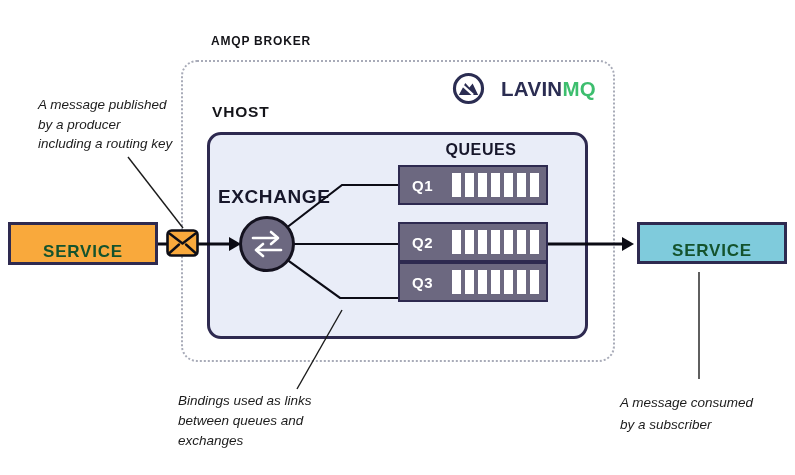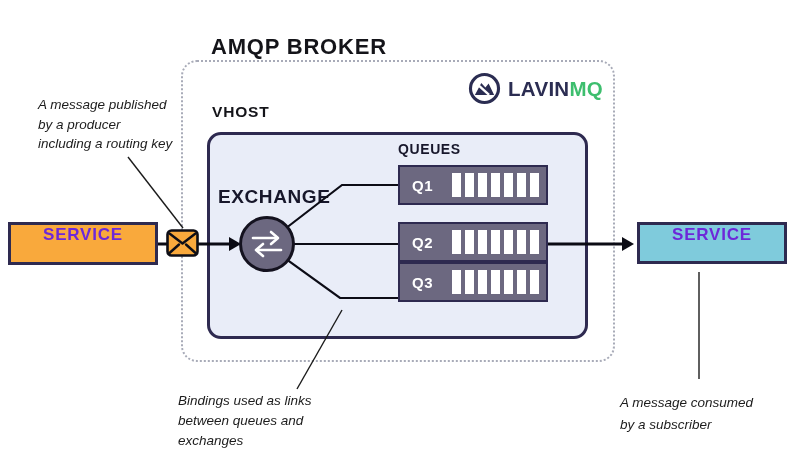--- a/index.html
+++ b/index.html
@@ -3,41 +3,41 @@
 <meta charset="utf-8">
 <style>
   html,body{margin:0;padding:0;background:#ffffff;}
   #canvas{
     position:relative;width:795px;height:475px;background:#ffffff;
     font-family:"Liberation Sans",sans-serif;overflow:hidden;
   }
   .abs{position:absolute;}
 
   
-  .h-title{font-weight:700;color:#141419;letter-spacing:.8px;font-size:22px;}
+  .h-title{font-weight:700;color:#141419;letter-spacing:.8px;font-size:12px;}
   .h-vhost{font-weight:700;color:#141419;letter-spacing:.8px;font-size:15.5px;}
   .h-exchange{font-weight:700;color:#17172b;letter-spacing:.6px;font-size:19px;}
-  .h-queues{font-weight:700;color:#17172b;letter-spacing:.6px;font-size:14px;text-align:left;}
+  .h-queues{font-weight:700;color:#17172b;letter-spacing:.6px;font-size:16px;text-align:center;}
 
   
   .broker-box{
     left:181px;top:60px;width:430px;height:298px;
     border:2px dotted #a8abb8;border-radius:16px;background:transparent;
   }
 
   
   .vhost-box{
     left:207px;top:132px;width:375px;height:201px;
     background:#e9edf8;border:3px solid #2e2a50;border-radius:14px;
   }
 
   
   .service{
-    display:flex;align-items:flex-start;justify-content:center;
-    font-weight:700;font-size:17px;letter-spacing:.8px;color:#6d28d9;
+    display:flex;align-items:flex-end;justify-content:center;
+    font-weight:700;font-size:17px;letter-spacing:.8px;color:#14532d;
     border:3px solid #2e2a50;box-sizing:border-box;
   }
   .service-left{left:8px;top:222px;width:150px;height:43px;background:#f9a93c;}
   .service-right{left:637px;top:222px;width:150px;height:42px;background:#7fcbdc;}
 
   
   .queue{
     left:398px;width:150px;height:40px;background:#6c6880;
     border:2.5px solid #2e2a50;box-sizing:border-box;
   }
@@ -53,21 +53,21 @@
   
   .exchange-circle{
     left:239px;top:216px;width:56px;height:56px;border-radius:50%;
     background:#6c6880;border:3px solid #14121f;box-sizing:border-box;
   }
 
   
   .envelope{left:166px;top:229px;width:33px;height:28px;}
 
   
-  .logo{left:468px;top:72px;display:flex;align-items:center;gap:7px;}
+  .logo{left:452px;top:72px;display:flex;align-items:center;gap:16px;}
   .logo-text{font-weight:800;font-size:20.5px;letter-spacing:.3px;line-height:33px;}
   .logo-text .navy{color:#2b2d52;}
   .logo-text .green{color:#3dbe6e;}
 
   
   .note{
     font-style:italic;font-size:13.5px;color:#1c1c1c;line-height:19.5px;
   }
   .note span{display:block;}
   .note-producer{left:38px;top:95px;}

